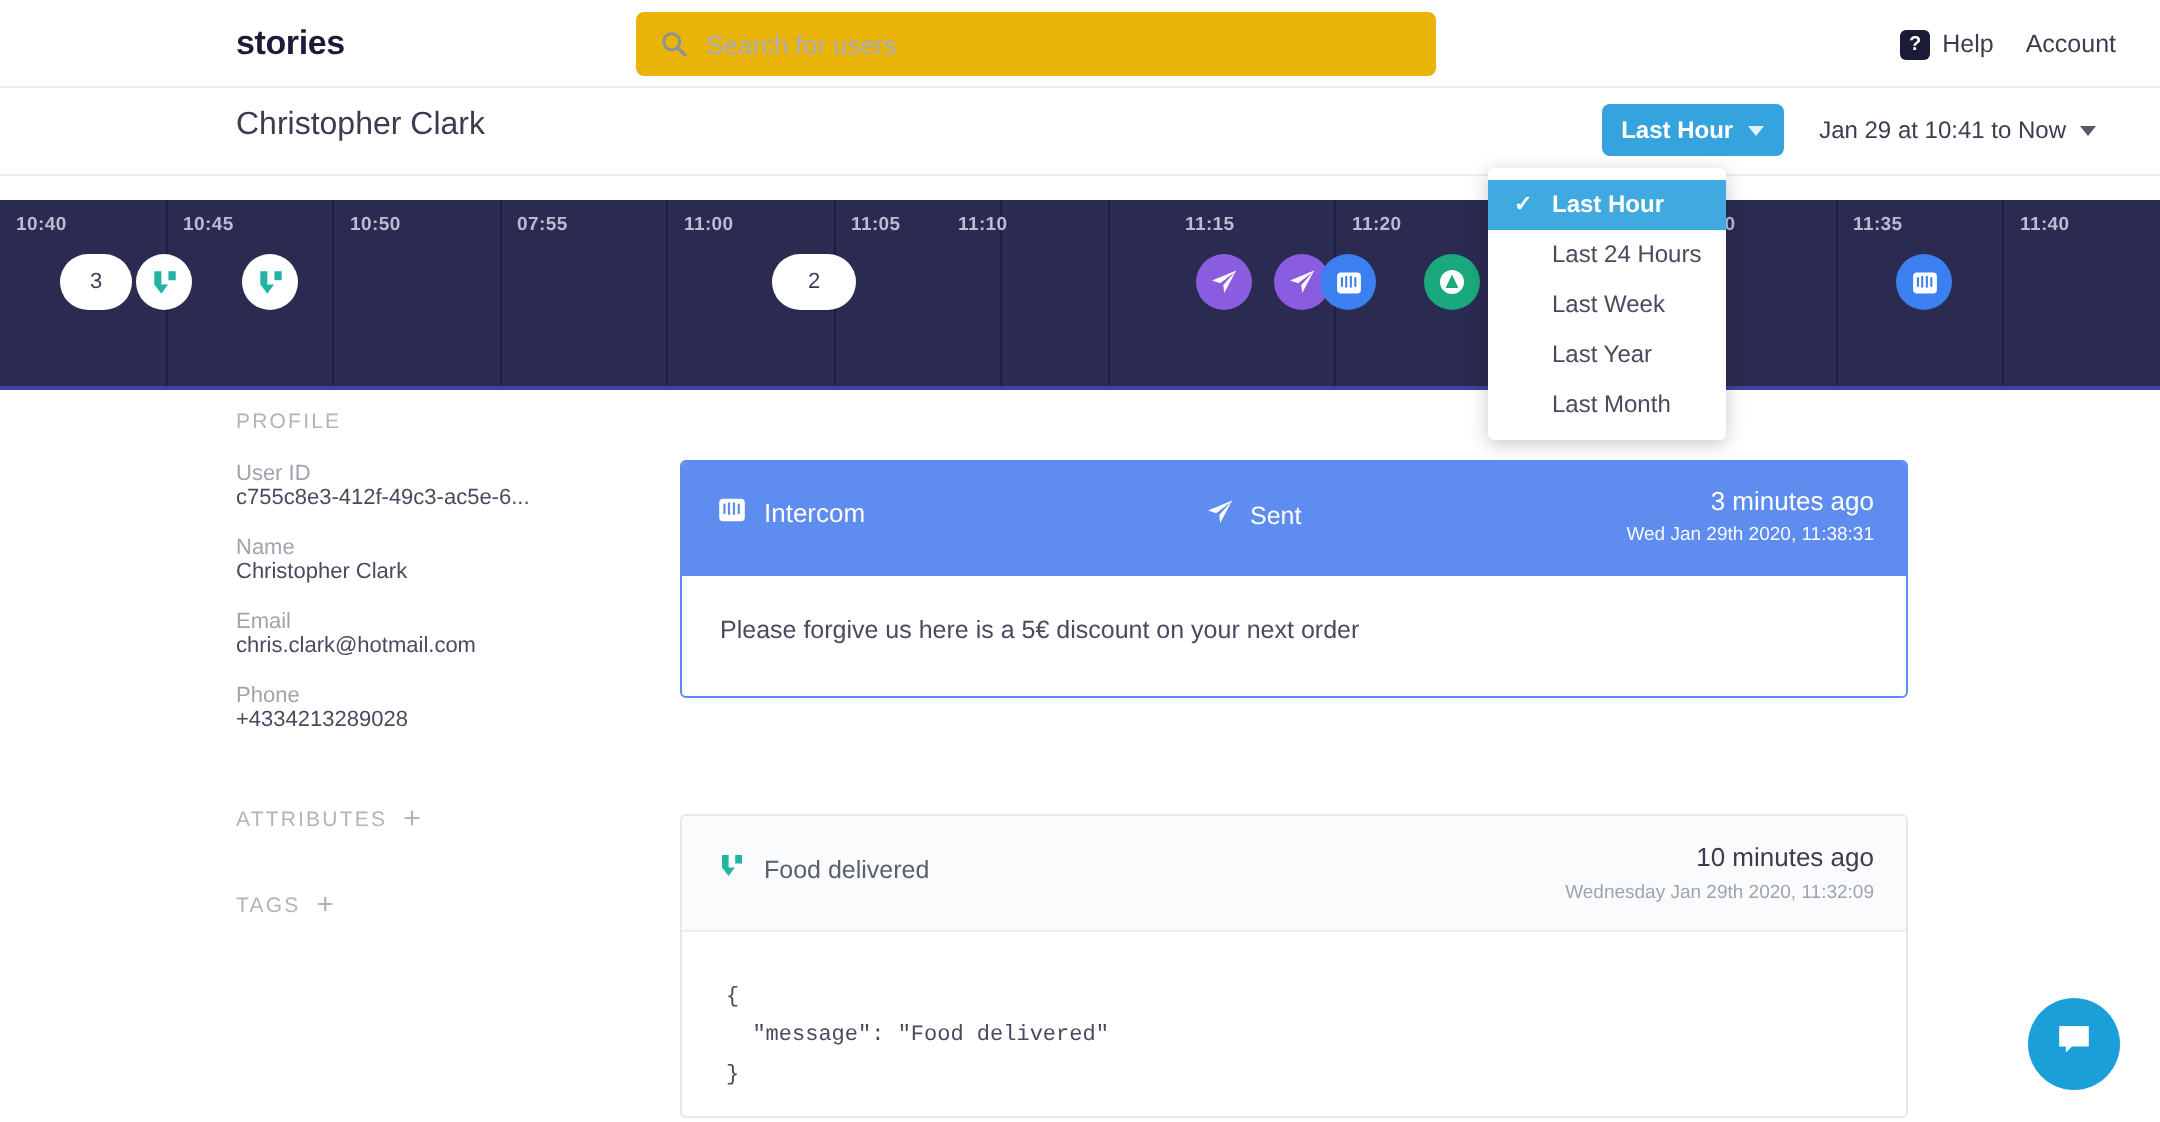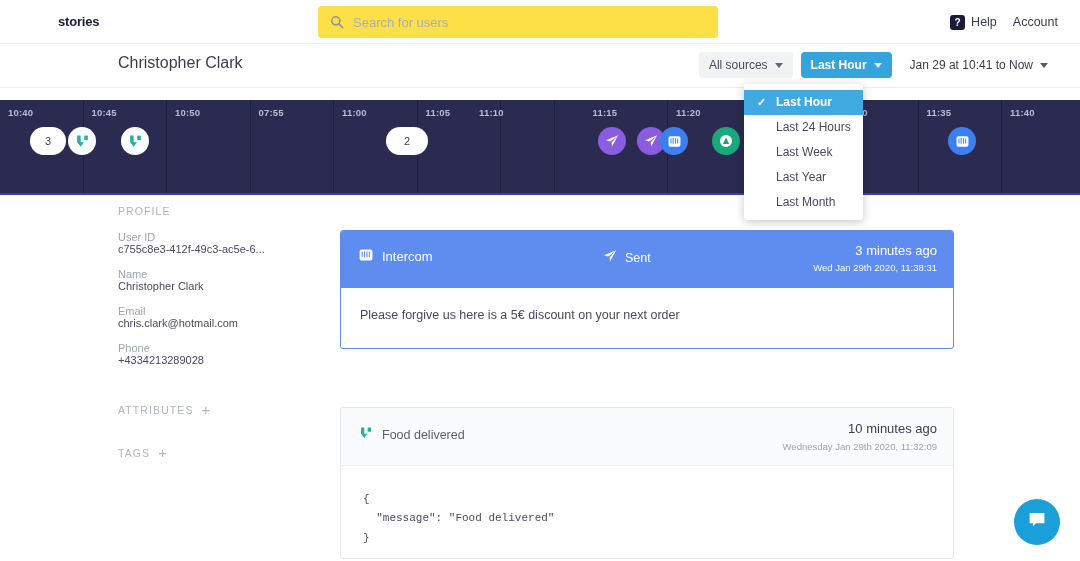--- a/index.html
+++ b/index.html
@@ -13,27 +13,27 @@
 
   
   .topbar {
     height: 44px; width: 100%;
     display: flex; align-items: center;
     border-bottom: 1px solid #ebedf0;
     background: #fff;
     position: relative; z-index: 5;
   }
   .brand {
-    font-size: 13px; font-weight: bold; color: #1b1b38;
-    margin-left: 58px; letter-spacing: -0.2px;
+    font-size: 17px; font-weight: bold; color: #1b1b38;
+    margin-left: 118px; letter-spacing: -0.2px;
   }
   .searchwrap {
     position: absolute; left: 318px; top: 6px;
     width: 400px; height: 32px;
-    background: #fde047; border-radius: 4px;
+    background: #eab308; border-radius: 4px;
     display: flex; align-items: center; padding: 0 12px;
   }
   .searchwrap .sicon { width: 14px; height: 14px; margin-right: 9px; flex: 0 0 auto; }
   .searchwrap input {
     border: 0; outline: 0; background: transparent;
     font-family: "Liberation Sans", sans-serif;
     font-size: 13px; color: #3c3c50; width: 100%;
   }
   .searchwrap input::placeholder { color: #a9adb6; }
 
@@ -222,24 +222,20 @@
       <span class="help-badge">?</span>
       <span class="lnk">Help</span>
     </div>
     <span class="lnk">Account</span>
   </div>
 </div>
 
 <div class="subhead">
   <div class="username">Christopher Clark</div>
   <div class="filters">
-    <div class="pill grey">
-      <span>All sources</span>
-      <span class="caret"></span>
-    </div>
     <div class="pill blue">
       <span>Last Hour</span>
       <span class="caret"></span>
     </div>
     <div class="pill plain">
       <span>Jan 29 at 10:41 to Now</span>
       <span class="caret"></span>
     </div>
   </div>
 </div>

